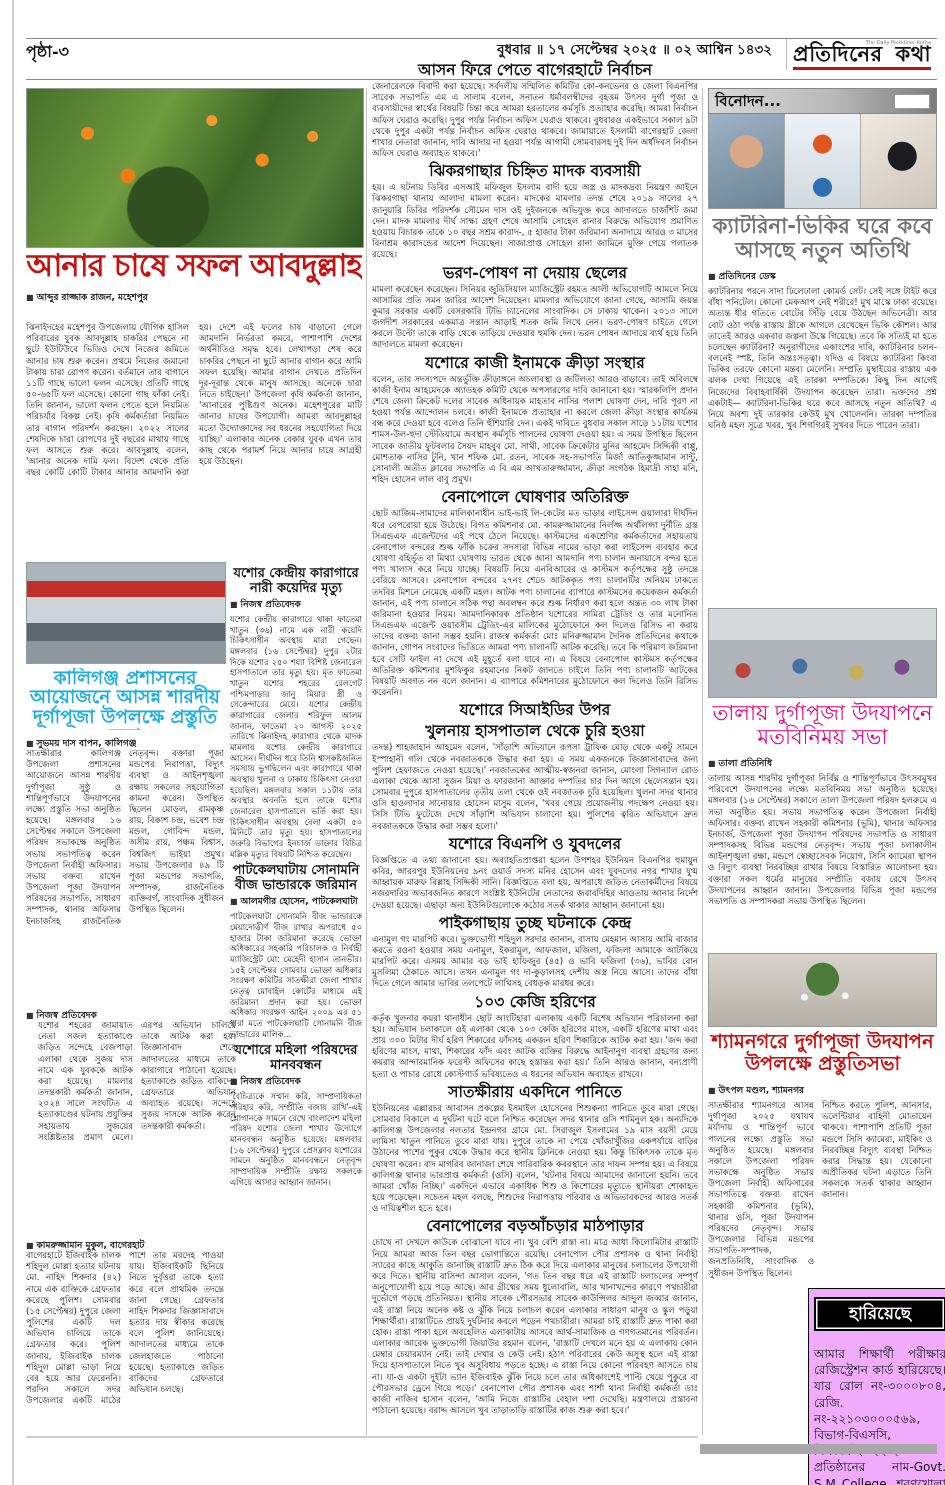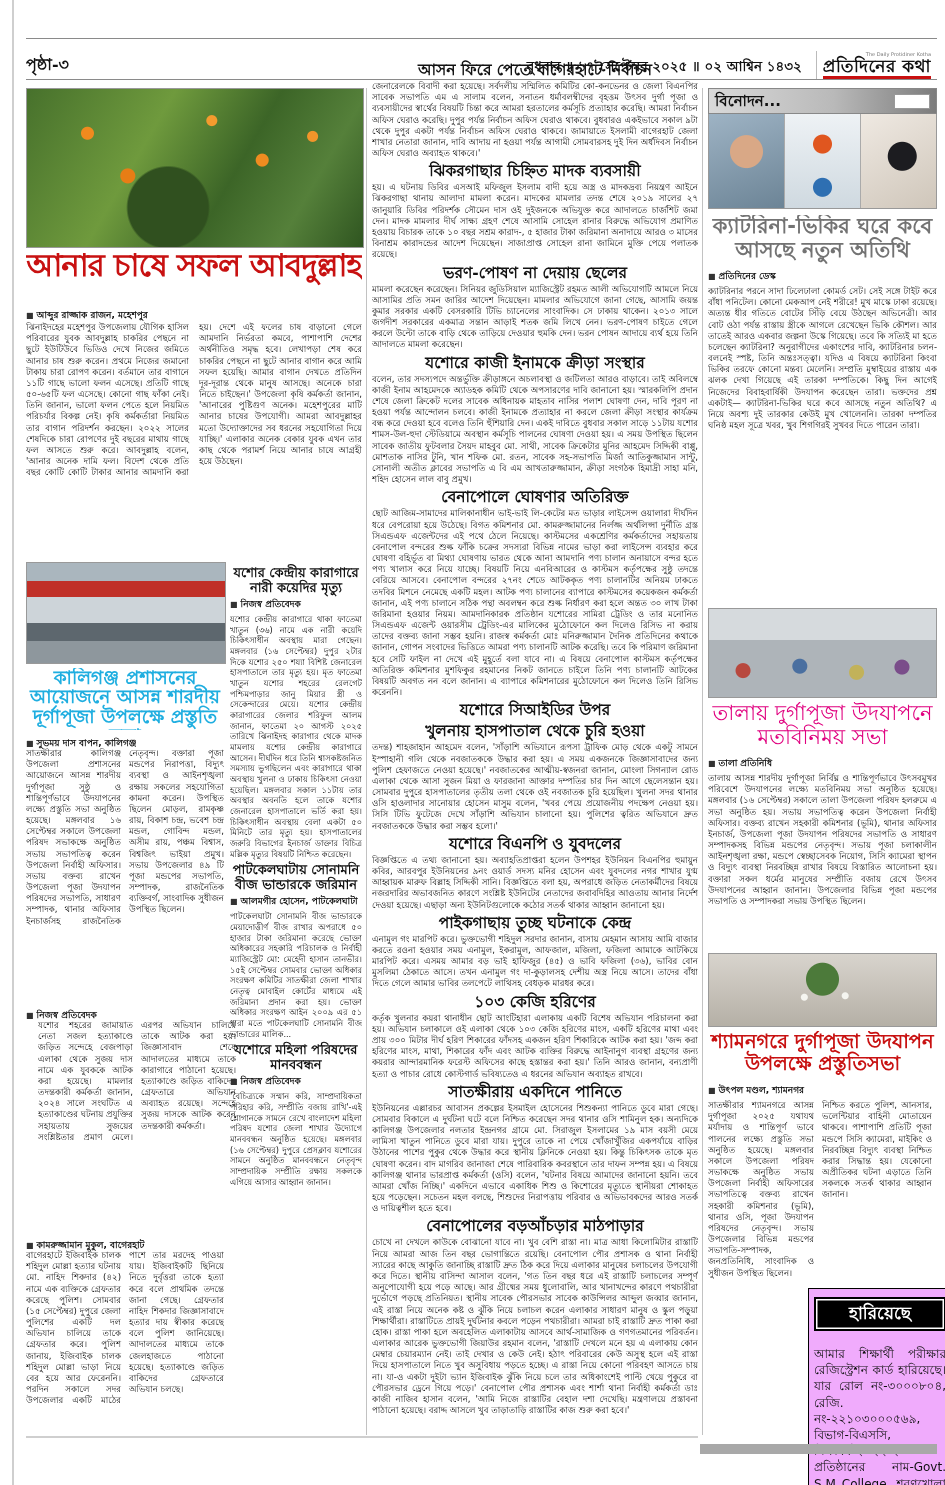--- a/index.html
+++ b/index.html
@@ -3,28 +3,28 @@
 <meta charset="utf-8">
 <style>
   html,body{margin:0;padding:0;background:#dcdcdc;}
   .page{position:relative;width:945px;height:1485px;background:#fff;overflow:hidden;
         font-family:"DejaVu Sans","Liberation Sans",sans-serif;color:#111;}
   .edge-line{position:absolute;left:12px;top:0;bottom:0;width:2px;background:#cfcfcf;}
 
   
   .header{position:absolute;left:26px;right:8px;top:38px;height:40px;
           border-top:1px solid #8a8a8a;border-bottom:1px solid #8a8a8a;
-          display:flex;align-items:flex-end;}
+          display:flex;align-items:flex-start;}
   .page-label{font-size:16px;font-weight:bold;}
   .spacer{flex:1;}
   .date-line{font-size:13.5px;font-weight:bold;margin-right:14px;white-space:nowrap;margin-left:36px;}
   .masthead{position:relative;padding:1px 6px 3px 6px;border-left:1px solid #bbb;text-align:right;}
   .masthead .tag{display:block;font-size:5px;color:#777;line-height:1;}
-  .masthead .name{font-size:17px;font-weight:bold;letter-spacing:.5px;line-height:1.05;
-                  border-bottom:3px solid #c81010;}
+  .masthead .name{font-size:21px;font-weight:bold;letter-spacing:.5px;line-height:1.05;
+                  border-bottom:3px solid #c81010;font-family:Liberation Mono, monospace;}
 
   
   .vrule{position:absolute;top:88px;bottom:50px;width:1px;background:#c2c2c2;}
 
   
   .byline{font-size:9px;font-weight:bold;margin:2px 0;}
   .byline .bullet{color:#333;font-size:8px;margin-right:3px;}
   p.body{font-size:8.6px;line-height:1.3;text-align:justify;margin:0;}
 
   
@@ -34,21 +34,21 @@
         radial-gradient(circle at 18% 28%, #f08a1e 0 6px, transparent 7px),
         radial-gradient(circle at 30% 55%, #e87d15 0 7px, transparent 8px),
         radial-gradient(circle at 55% 20%, #f49b2e 0 5px, transparent 6px),
         radial-gradient(circle at 70% 45%, #ef8c20 0 6px, transparent 7px),
         radial-gradient(circle at 85% 30%, #f2952a 0 5px, transparent 6px),
         radial-gradient(circle at 42% 75%, #30501f 0 40px, transparent 42px),
         linear-gradient(120deg,#47712c 0%,#6f9a3d 35%,#3c6527 60%,#55803a 80%,#2f5520 100%);}
   .lead-headline{position:absolute;left:0;top:162px;width:336px;height:52px;
       font-size:31px;font-weight:bold;color:#c81111;text-align:center;line-height:1.0;
       letter-spacing:-1px;white-space:nowrap;overflow:hidden;}
-  .lead-byline{position:absolute;left:0;top:218px;width:336px;}
+  .lead-byline{position:absolute;left:0;top:200px;width:336px;}
   .lead-body{position:absolute;left:0;top:234px;width:336px;height:238px;overflow:hidden;
       column-count:2;column-gap:10px;}
   .event-photo{position:absolute;left:0;top:474px;width:198px;height:100px;border:1px solid #999;
       background:
         linear-gradient(to bottom, #aab6be 0 18%, #c03028 18% 34%, #cdd4d9 34% 60%, #5d676e 60% 78%, #8e979d 78% 100%);}
   .kaliganj-headline{position:absolute;left:0;top:580px;width:198px;height:62px;
       font-size:18.5px;font-weight:bold;color:#1faee0;text-align:center;line-height:1.05;overflow:hidden;}
   .kaliganj-byline{position:absolute;left:0;top:646px;width:198px;}
   .kaliganj-body{position:absolute;left:0;top:660px;width:198px;height:198px;overflow:hidden;
       column-count:2;column-gap:8px;}

